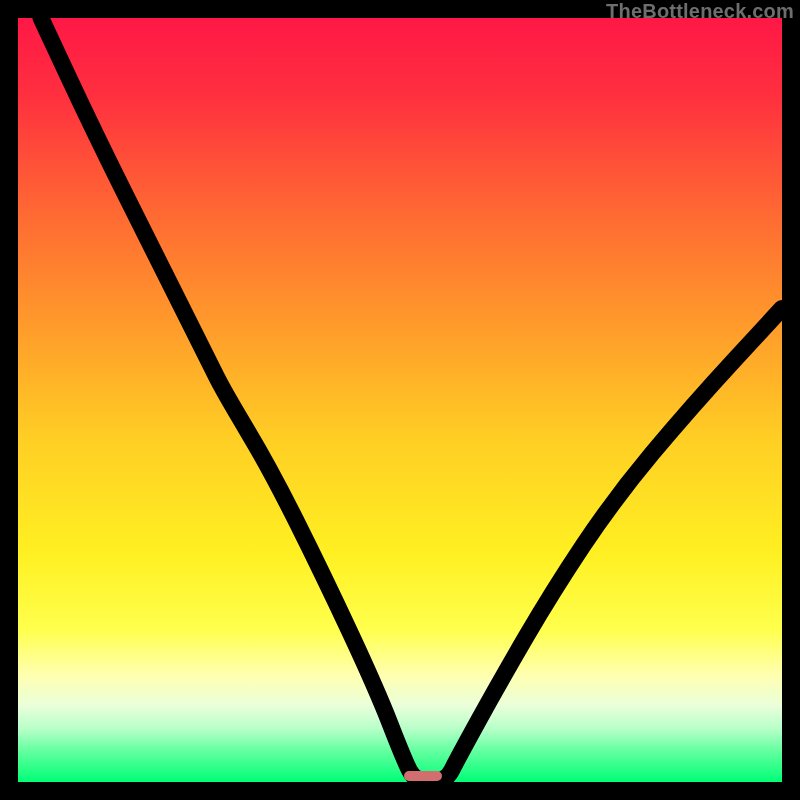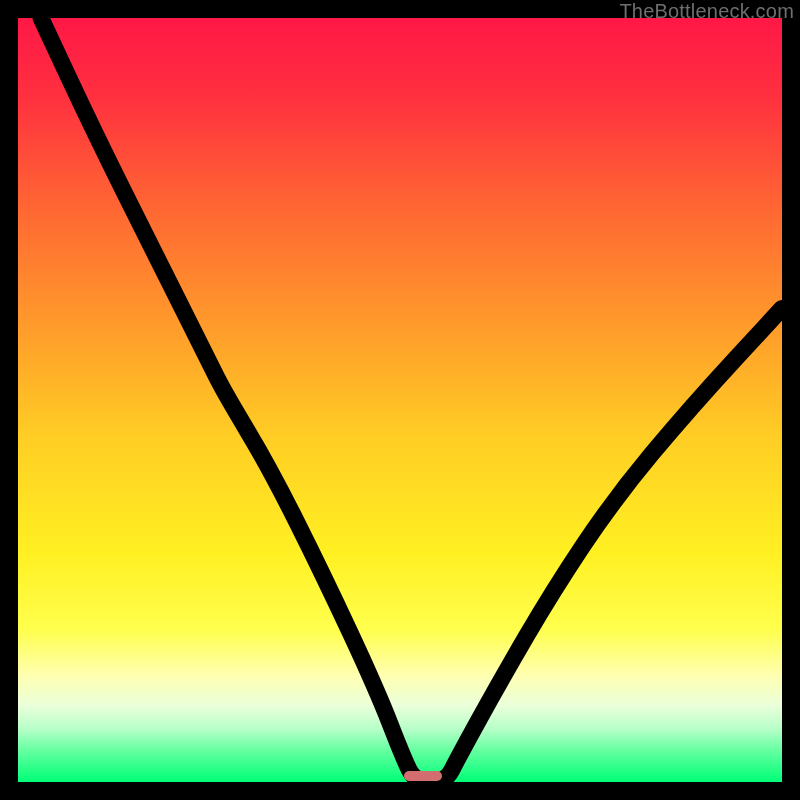--- a/index.html
+++ b/index.html
@@ -8,20 +8,21 @@
     width: 800px;
     height: 800px;
     overflow: hidden;
     font-family: Arial, Helvetica, sans-serif;
   }
   .frame {
     position: relative;
     width: 800px;
     height: 800px;
     background: #000;
+    font-weight: bold;
   }
   .plot {
     position: absolute;
     left: 18px;
     top: 18px;
     width: 764px;
     height: 764px;
     overflow: hidden;
   }
   .gradient {

